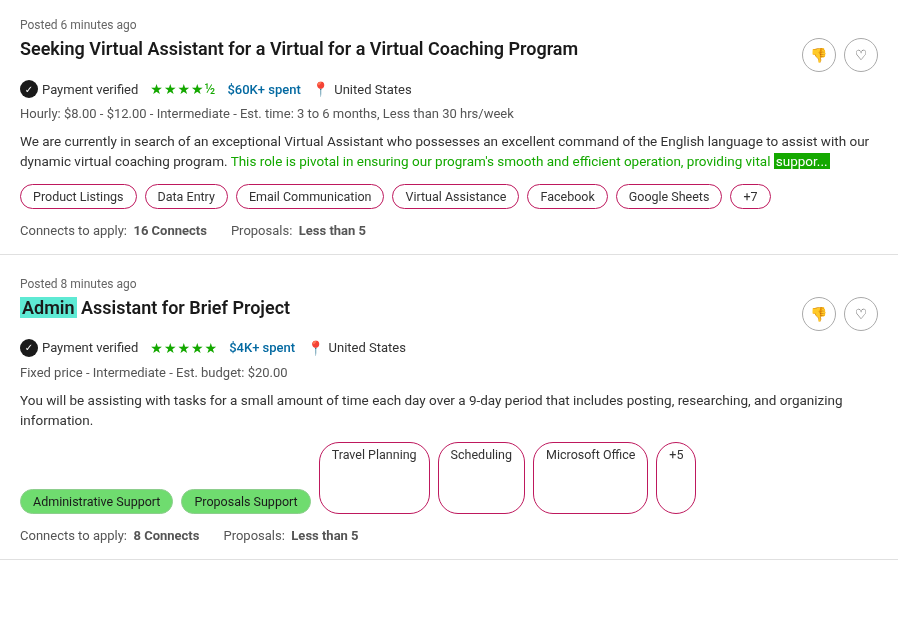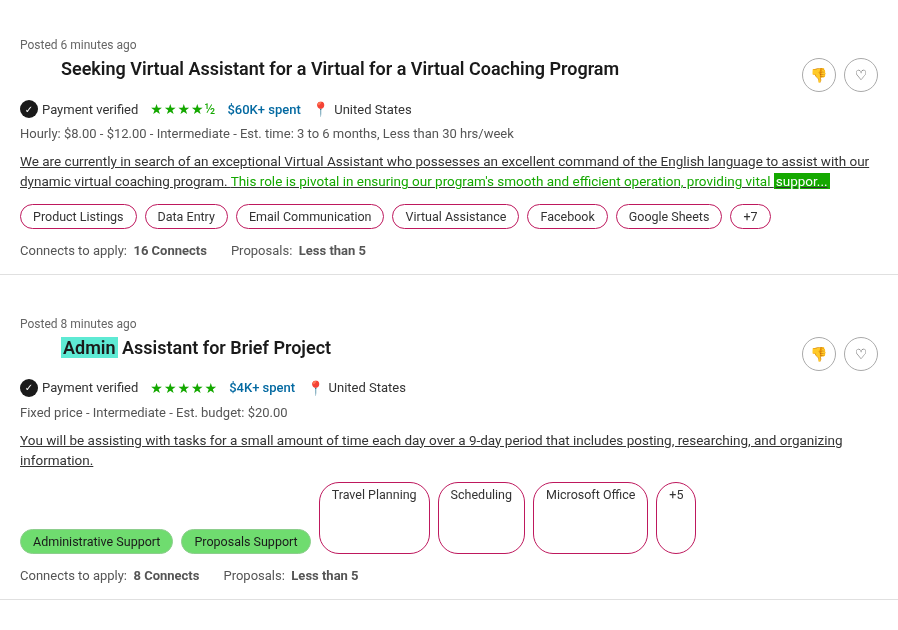--- a/index.html
+++ b/index.html
@@ -11,28 +11,26 @@
     }
     .job-card {
       padding: 18px 20px 16px 20px;
       border-bottom: 1px solid #e0e0e0;
       position: relative;
     }
     .posted-time {
       font-size: 12px;
       color: #666;
       margin-bottom: 6px;
-      margin-top: 20px;
     }
     .job-title-row {
       display: flex;
       align-items: flex-start;
       justify-content: space-between;
       margin-bottom: 8px;
-      margin-left: 41px;
     }
     .job-title {
       font-size: 18px;
       font-weight: 600;
       color: #1a1a1a;
       flex: 1;
       padding-right: 16px;
     }
     .highlight-green {
       background-color: #5eead4;
@@ -110,21 +108,20 @@
     .job-rate {
       font-size: 13px;
       color: #555;
       margin-bottom: 10px;
     }
     .job-description {
       font-size: 13.5px;
       color: #333;
       line-height: 1.5;
       margin-bottom: 12px;
-      text-decoration: underline;
     }
     .tags-row {
       display: flex;
       flex-wrap: wrap;
       gap: 8px;
       margin-bottom: 14px;
     }
     .tag {
       padding: 4px 12px;
       border: 1px solid #be185d;

